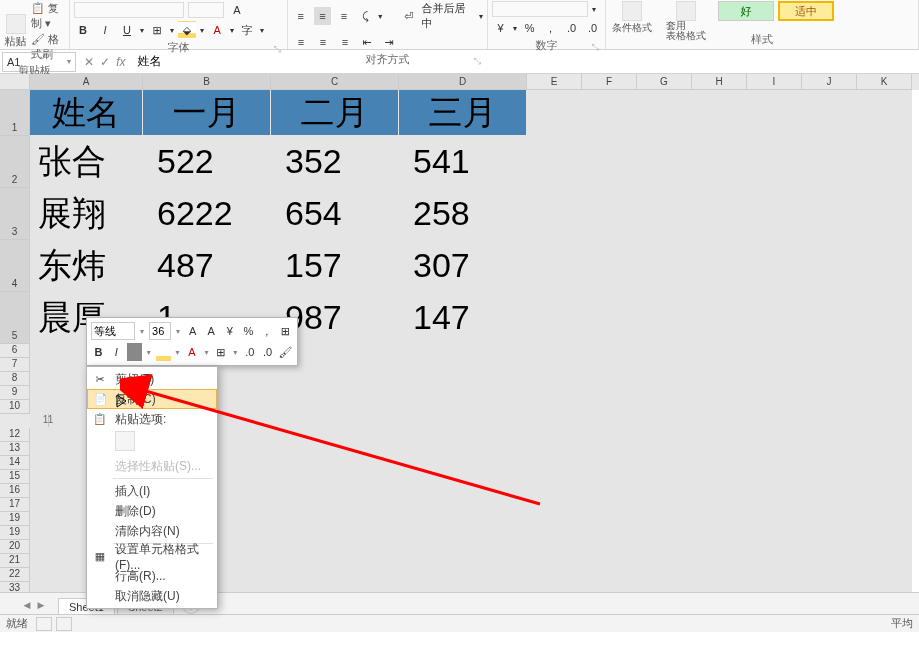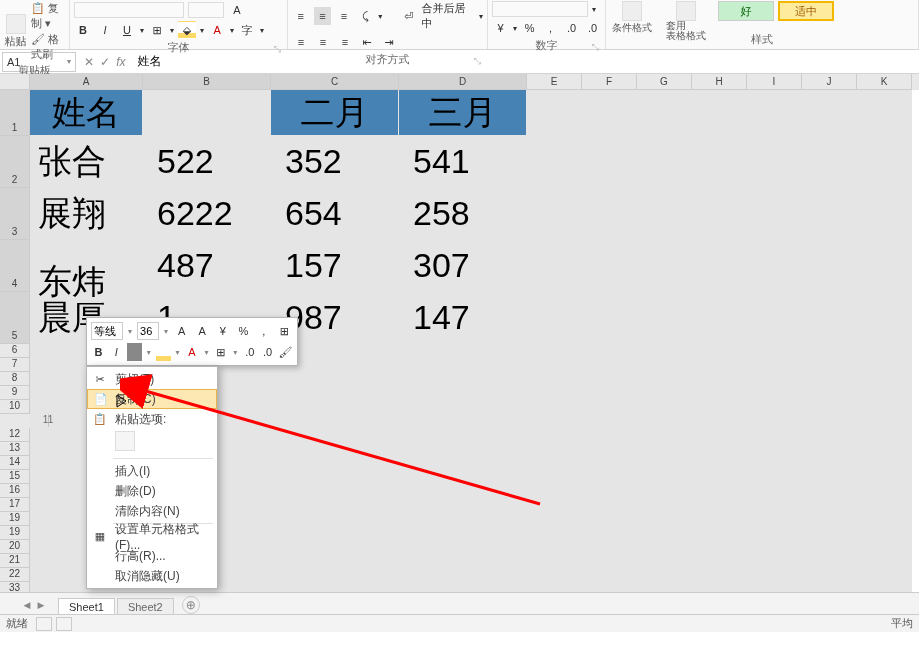--- a/index.html
+++ b/index.html
@@ -236,31 +236,32 @@
       <div style="height: 14px;">20</div>
       <div style="height: 14px;">21</div>
       <div style="height: 14px;">22</div>
       <div style="height: 14px;">33</div>
       <div style="height: 14px;">24</div>
     </div>
   <div class="grid">
     <div class="grid-inner" id="grid-inner">
         <div class="sel-overlay" style="left: 0px; top: 0px; width: 882px; height: 540px;"></div>
         <div class="cell header-cell" style="left: 0px; top: 0px; width: 113px; height: 46px;">姓名</div>
+        <div class="cell header-cell" style="left: 113px; top: 0px; width: 128px; height: 46px;">一月</div>
         <div class="cell header-cell" style="left: 241px; top: 0px; width: 128px; height: 46px;">二月</div>
         <div class="cell data-cell" style="left: 0px; top: 46px; width: 113px; height: 52px;">张合</div>
         <div class="cell header-cell" style="left: 369px; top: 0px; width: 128px; height: 46px;">三月</div>
         <div class="cell data-num" style="left: 113px; top: 46px; width: 128px; height: 52px;">522</div>
         <div class="cell data-num" style="left: 241px; top: 46px; width: 128px; height: 52px;">352</div>
         <div class="cell data-num" style="left: 369px; top: 46px; width: 128px; height: 52px;">541</div>
         <div class="cell data-cell" style="left: 0px; top: 98px; width: 113px; height: 52px;">展翔</div>
         <div class="cell data-num" style="left: 113px; top: 98px; width: 128px; height: 52px;">6222</div>
         <div class="cell data-num" style="left: 241px; top: 98px; width: 128px; height: 52px;">654</div>
         <div class="cell data-num" style="left: 369px; top: 98px; width: 128px; height: 52px;">258</div>
-        <div class="cell data-cell" style="left: 0px; top: 166px; width: 113px; height: 52px;">东炜</div>
+        <div class="cell data-cell" style="left: 0px; top: 150px; width: 113px; height: 52px;">东炜</div>
         <div class="cell data-num" style="left: 113px; top: 150px; width: 128px; height: 52px;">487</div>
         <div class="cell data-num" style="left: 241px; top: 150px; width: 128px; height: 52px;">157</div>
         <div class="cell data-num" style="left: 369px; top: 150px; width: 128px; height: 52px;">307</div>
         <div class="cell data-cell" style="left: 0px; top: 202px; width: 113px; height: 52px;">晨厚</div>
         <div class="cell data-num" style="left: 113px; top: 202px; width: 128px; height: 52px;">1</div>
         <div class="cell data-num" style="left: 241px; top: 202px; width: 128px; height: 52px;">987</div>
         <div class="cell data-num" style="left: 369px; top: 202px; width: 128px; height: 52px;">147</div>
         <div class="cell" style="left: 497px; top: 0px; width: 55px; height: 46px; font-size: 12px;"></div>
         <div class="cell" style="left: 552px; top: 0px; width: 55px; height: 46px; font-size: 12px;"></div>
         <div class="cell" style="left: 607px; top: 0px; width: 55px; height: 46px; font-size: 12px;"></div>
@@ -503,21 +504,21 @@
         <div class="cell" style="left: 607px; top: 506px; width: 55px; height: 14px; font-size: 12px;"></div>
         <div class="cell" style="left: 662px; top: 506px; width: 55px; height: 14px; font-size: 12px;"></div>
         <div class="cell" style="left: 717px; top: 506px; width: 55px; height: 14px; font-size: 12px;"></div>
         <div class="cell" style="left: 772px; top: 506px; width: 55px; height: 14px; font-size: 12px;"></div>
         <div class="cell" style="left: 827px; top: 506px; width: 55px; height: 14px; font-size: 12px;"></div>
       </div>
   </div>
 
   <div class="mini-toolbar" style="left:86px; top:243px">
     <div class="mini-row">
-      <input class="mini-input" style="width: 32px;" value="等线">
+      <input class="mini-input" style="width: 44px;" value="等线">
         <span class="mini-dd">▾</span>
       <input class="mini-input" style="width: 22px;" value="36">
         <span class="mini-dd">▾</span>
       <span class="mini-btn">A</span>
       <span class="mini-btn">A</span>
       <span class="mini-btn">¥</span>
       <span class="mini-btn">%</span>
       <span class="mini-btn">,</span>
       <span class="mini-btn">⊞</span>
     </div>
@@ -550,20 +551,23 @@
           <path d="M1 1 L10 7 L1 13 Z" fill="none" stroke="#000" stroke-width="1"></path>
         </svg>
     </div>
     <div class="ctx-item">
         <span class="ico">📋</span>
         <span>粘贴选项:</span>
       </div>
     <div class="ctx-paste-opts">
       <span class="opt"></span>
     </div>
+    <div class="ctx-item disabled">
+        <span>选择性粘贴(S)...</span>
+      </div>
     <div class="ctx-sep"></div>
     <div class="ctx-item">
         <span>插入(I)</span>
       </div>
     <div class="ctx-item">
         <span>删除(D)</span>
       </div>
     <div class="ctx-item">
         <span>清除内容(N)</span>
       </div>

